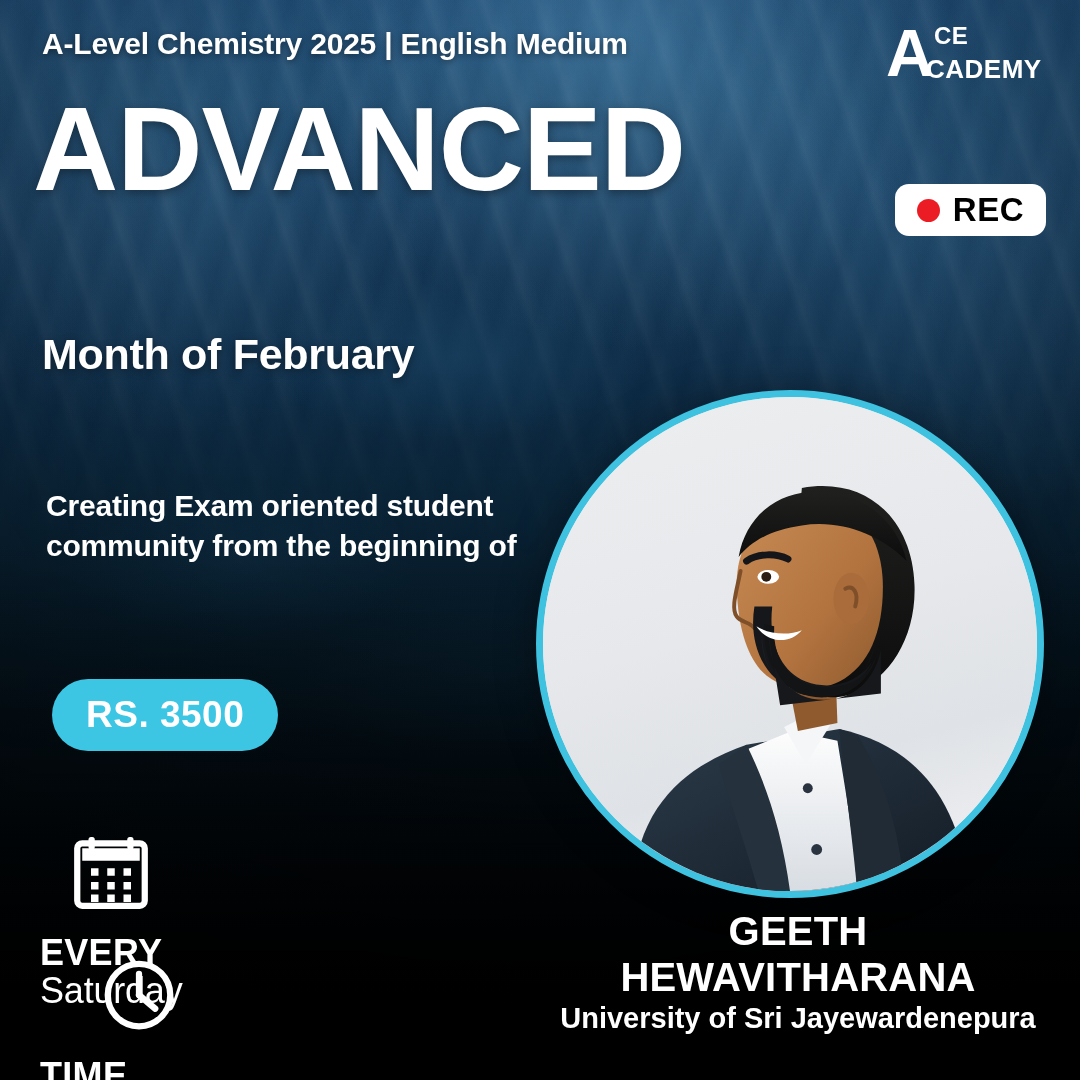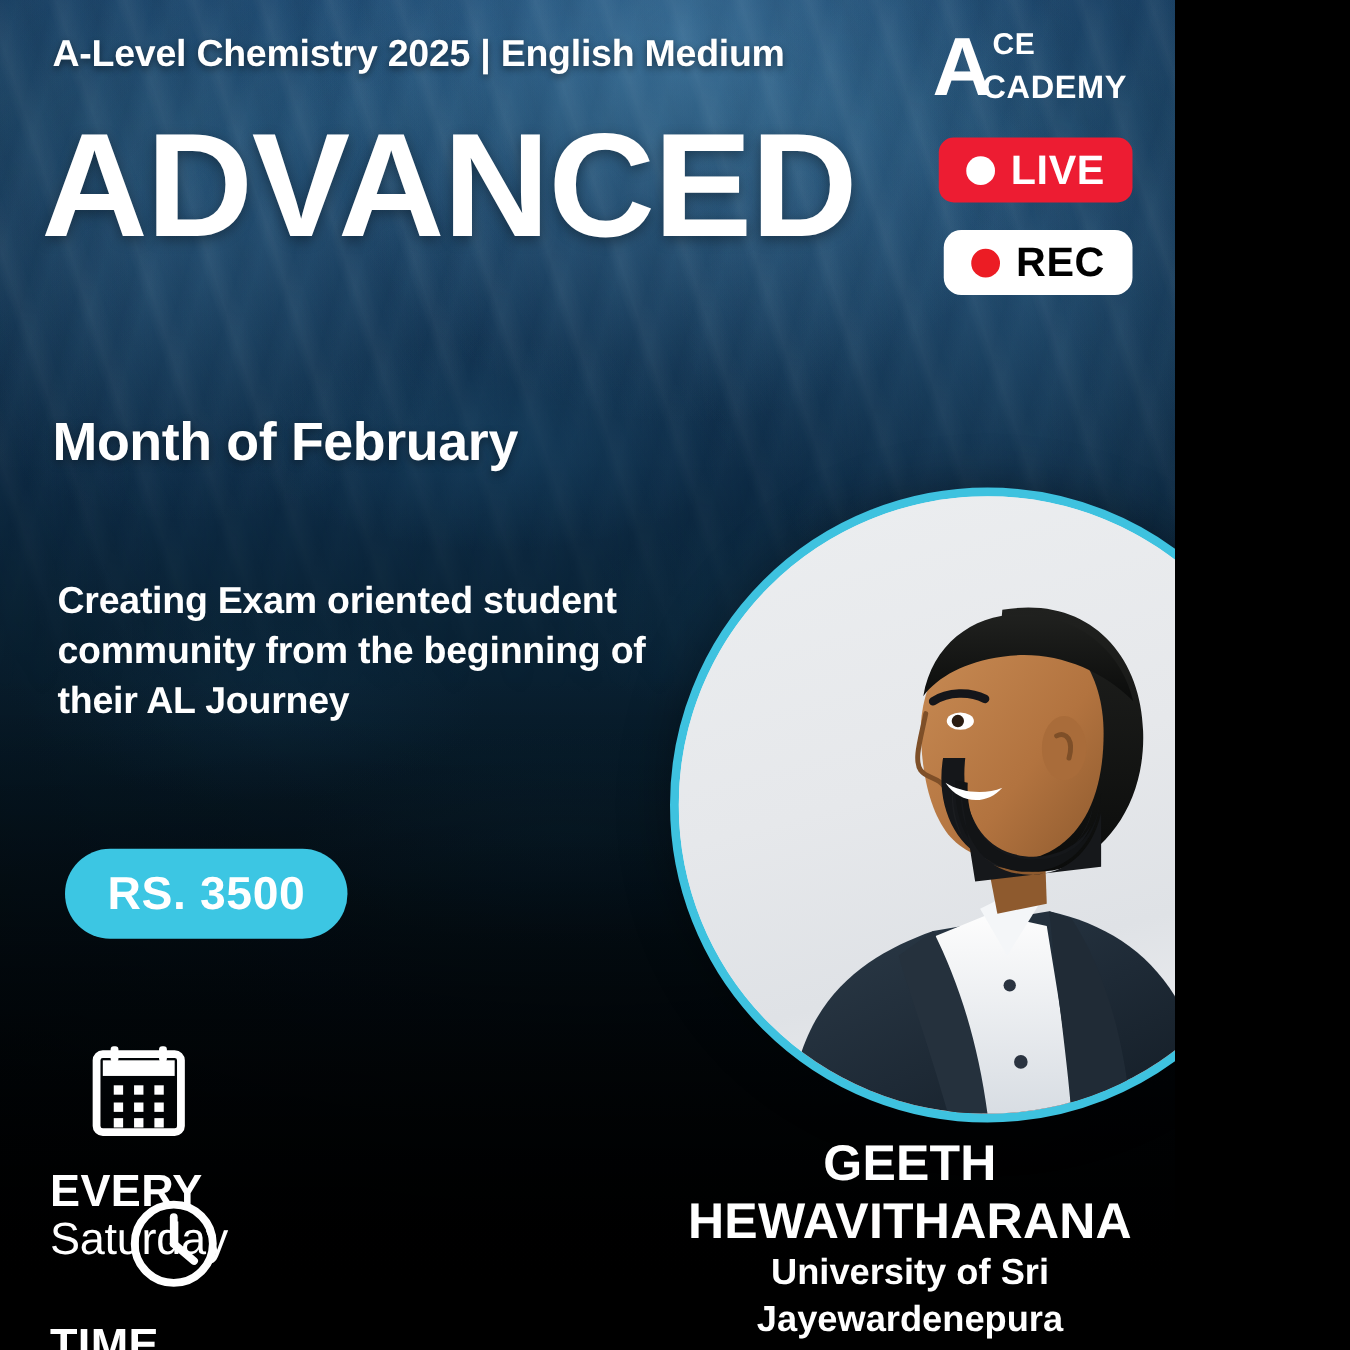--- a/index.html
+++ b/index.html
@@ -6,21 +6,21 @@
   * { margin:0; padding:0; box-sizing:border-box; }
   html, body {
     width:1080px; height:1080px;
     background:#000;
     font-family:"Liberation Sans", sans-serif;
     overflow:hidden;
   }
 
   .poster {
     position:relative;
-    width:940px; height:1080px;
+    width:1080px; height:1080px;
     overflow:hidden;
     background:#0c4a6e;
   }
 
   
   .bg-base {
     position:absolute; inset:0;
     background:
       linear-gradient(180deg,
         #1d4a74 0%,
@@ -127,21 +127,21 @@
 
   .subtitle {
     position:absolute; left:42px; top:330px;
     font-size:43px; font-weight:bold; color:#ffffff;
     letter-spacing:-0.3px;
     text-shadow:0 2px 8px rgba(0,0,0,.40);
   }
 
   
   .desc {
-    position:absolute; left:46px; top:461px;
+    position:absolute; left:46px; top:486px;
     width:500px;
     font-size:30px; font-weight:bold; color:#ffffff;
     line-height:1.33; letter-spacing:-0.2px;
   }
   .desc div { white-space:nowrap; }
 
   
   .price-pill {
     position:absolute; left:52px; top:679px;
     height:72px; padding:0 34px;
@@ -194,40 +194,35 @@
   <div class="content">
 
     <div class="eyebrow">A-Level Chemistry 2025 | English Medium</div>
 
     <div class="logo">
       <div class="logo-mark">A</div>
       <div class="logo-ce">CE</div>
       <div class="logo-cademy">CADEMY</div>
     </div>
 
-    <div class="badge badge-live">
-      <span class="dot"></span>
-      <span>LIVE</span>
-    </div>
 
     <div class="badge badge-rec">
       <span class="dot"></span>
       <span>REC</span>
     </div>
 
     <div class="title">
       <div class="title-line t-white">ADVANCED</div>
     </div>
 
     <div class="subtitle">Month of February</div>
 
     <div class="desc">
       <div>Creating Exam oriented student</div>
       <div>community from the beginning of</div>
-      <div>their AL Journey</div>
     </div>
 
     <div class="price-pill">
       <span>RS. 3500</span>
     </div>
 
     <div class="info-row info-cal">
       <svg class="info-ico" viewBox="0 0 64 64">
         <rect x="14" y="4" width="5" height="10" rx="2" fill="#fff"></rect>
         <rect x="45" y="4" width="5" height="10" rx="2" fill="#fff"></rect>

